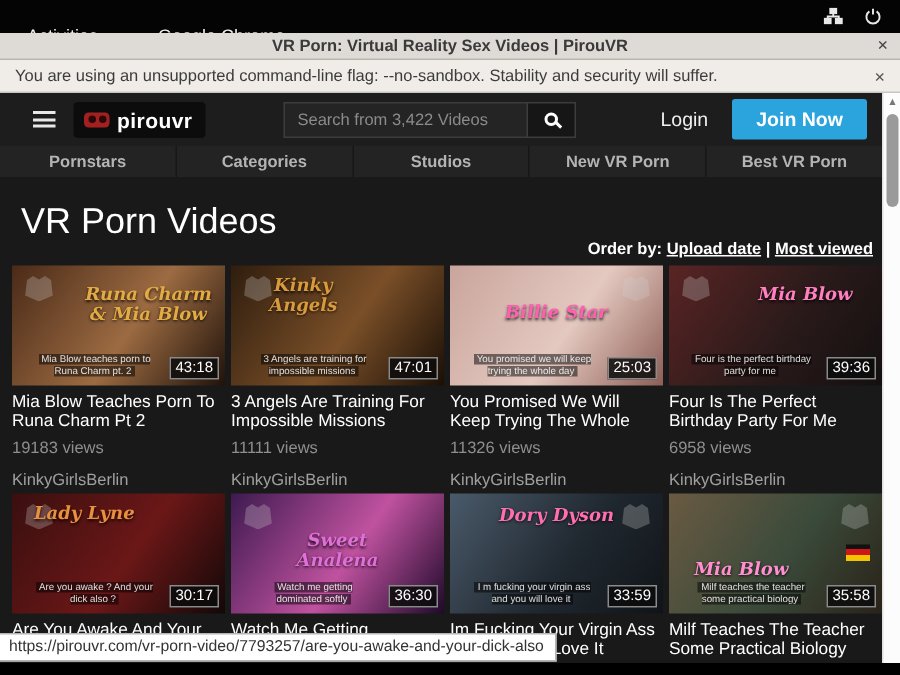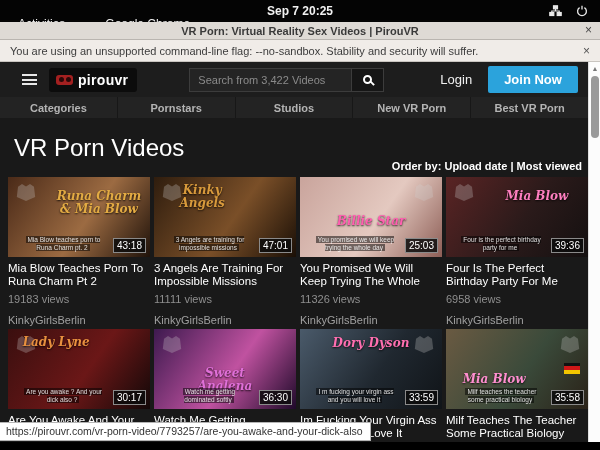--- a/index.html
+++ b/index.html
@@ -61,32 +61,32 @@
   
   .menubar { position:absolute; top:35px; left:0; right:12px; height:21px; background:#232323; display:flex; }
   .menu-item { flex:1; display:flex; align-items:center; justify-content:center; font-size:11px;
     font-weight:bold; color:#b4b4b4; border-left:1px solid #171717; cursor:pointer; }
   .menu-item:first-child { border-left:none; }
 
   
   .heading { position:absolute; top:56px; left:0; right:12px; height:62px; }
   .page-title { position:absolute; left:14px; top:16px; color:#fff; font-size:24px; font-weight:400; }
   .orderby { position:absolute; right:6px; bottom:8px; color:#fff; font-size:11px; font-weight:bold; }
-  .orderby a { color:#fff; cursor:pointer; }
+  .orderby a { color:#fff; text-decoration:underline; cursor:pointer; }
 
   
   .row { position:absolute; left:8px; display:flex; gap:4px; }
   .row1 { top:115px; } .row2 { top:267px; }
   .card { width:142px; }
   .thumb { position:relative; width:142px; height:80px; background:#222; overflow:hidden; cursor:pointer; }
   .ovname { position:absolute; font-family:"DejaVu Serif", serif; font-style:italic; font-weight:bold;
     font-size:12px; line-height:13px; text-shadow:0 1px 2px rgba(0,0,0,.8); }
   .ov-r { right:7px; top:13px; width:62%; text-align:center; }
   .ov-l { left:7px; top:7px; width:58%; text-align:center; }
-  .ov-c { left:20%; top:38px; width:60%; text-align:center; }
+  .ov-c { left:20%; top:25px; width:60%; text-align:center; }
   .wm { position:absolute; width:20px; height:17px; background:rgba(210,210,210,.28);
     clip-path:polygon(50% 100%, 4% 76%, 10% 16%, 30% 0, 50% 14%, 70% 0, 90% 16%, 96% 76%); }
   .wm-tl { left:8px; top:7px; } .wm-tr { right:8px; top:7px; }
   .caption { position:absolute; left:14px; right:46px; bottom:5px; text-align:center;
     font-size:6.5px; line-height:8px; color:rgba(255,255,255,.85); }
   .caption span { background:rgba(0,0,0,.5); padding:0 2px; }
   .dur { position:absolute; right:4px; bottom:4px; background:rgba(12,12,12,.85);
     border:1px solid #8a8a8a; color:#fff; font-size:10px; padding:0 3px; line-height:13px; }
   .flag { position:absolute; right:8px; top:42%; width:16px; height:11px; display:flex; flex-direction:column; }
   .flag i { flex:1; } .flag i:nth-child(1){background:#111;} .flag i:nth-child(2){background:#cf1717;}
@@ -116,21 +116,20 @@
   <div class="sys-left">
     <div class="sys-item">
       <span class="act-dot"></span>
       <span>Activities</span>
     </div>
     <div class="sys-item" style="margin-left:18px;">
       <span class="chrome-ico"></span>
       <span>Google Chrome</span>
     </div>
   </div>
-  <div class="sys-clock">Sep 7 20:25</div>
   <div class="sys-right">
     <span>
       <svg width="13" height="12" viewBox="0 0 13 12" fill="none" stroke="#e8e8e8" stroke-width="1.2">
         <rect x="4.5" y="0.8" width="4" height="3" fill="#e8e8e8"></rect>
         <rect x="0.8" y="7.5" width="4" height="3" fill="#e8e8e8"></rect>
         <rect x="8.2" y="7.5" width="4" height="3" fill="#e8e8e8"></rect>
         <path d="M6.5 4v2M2.8 7.5V6h7.4v1.5"></path>
       </svg>
     </span>
     <span>
@@ -168,22 +167,22 @@
       <input class="search-input" type="text" placeholder="Search from 3,422 Videos" style="">
       <div class="search-btn">
         <span class="mag"></span>
       </div>
     </div>
     <span class="login">Login</span>
     <button class="join-btn" style="background: rgb(43, 163, 220);">Join Now</button>
   </div>
 
   <div class="menubar">
+    <div class="menu-item">Pornstars</div>
     <div class="menu-item">Categories</div>
-    <div class="menu-item">Pornstars</div>
     <div class="menu-item">Studios</div>
     <div class="menu-item">New VR Porn</div>
     <div class="menu-item">Best VR Porn</div>
   </div>
 
   <div class="heading">
     <h1 class="page-title">VR Porn Videos</h1>
     <div class="orderby">
       <span>Order by:</span>
       <a>Upload date</a>

